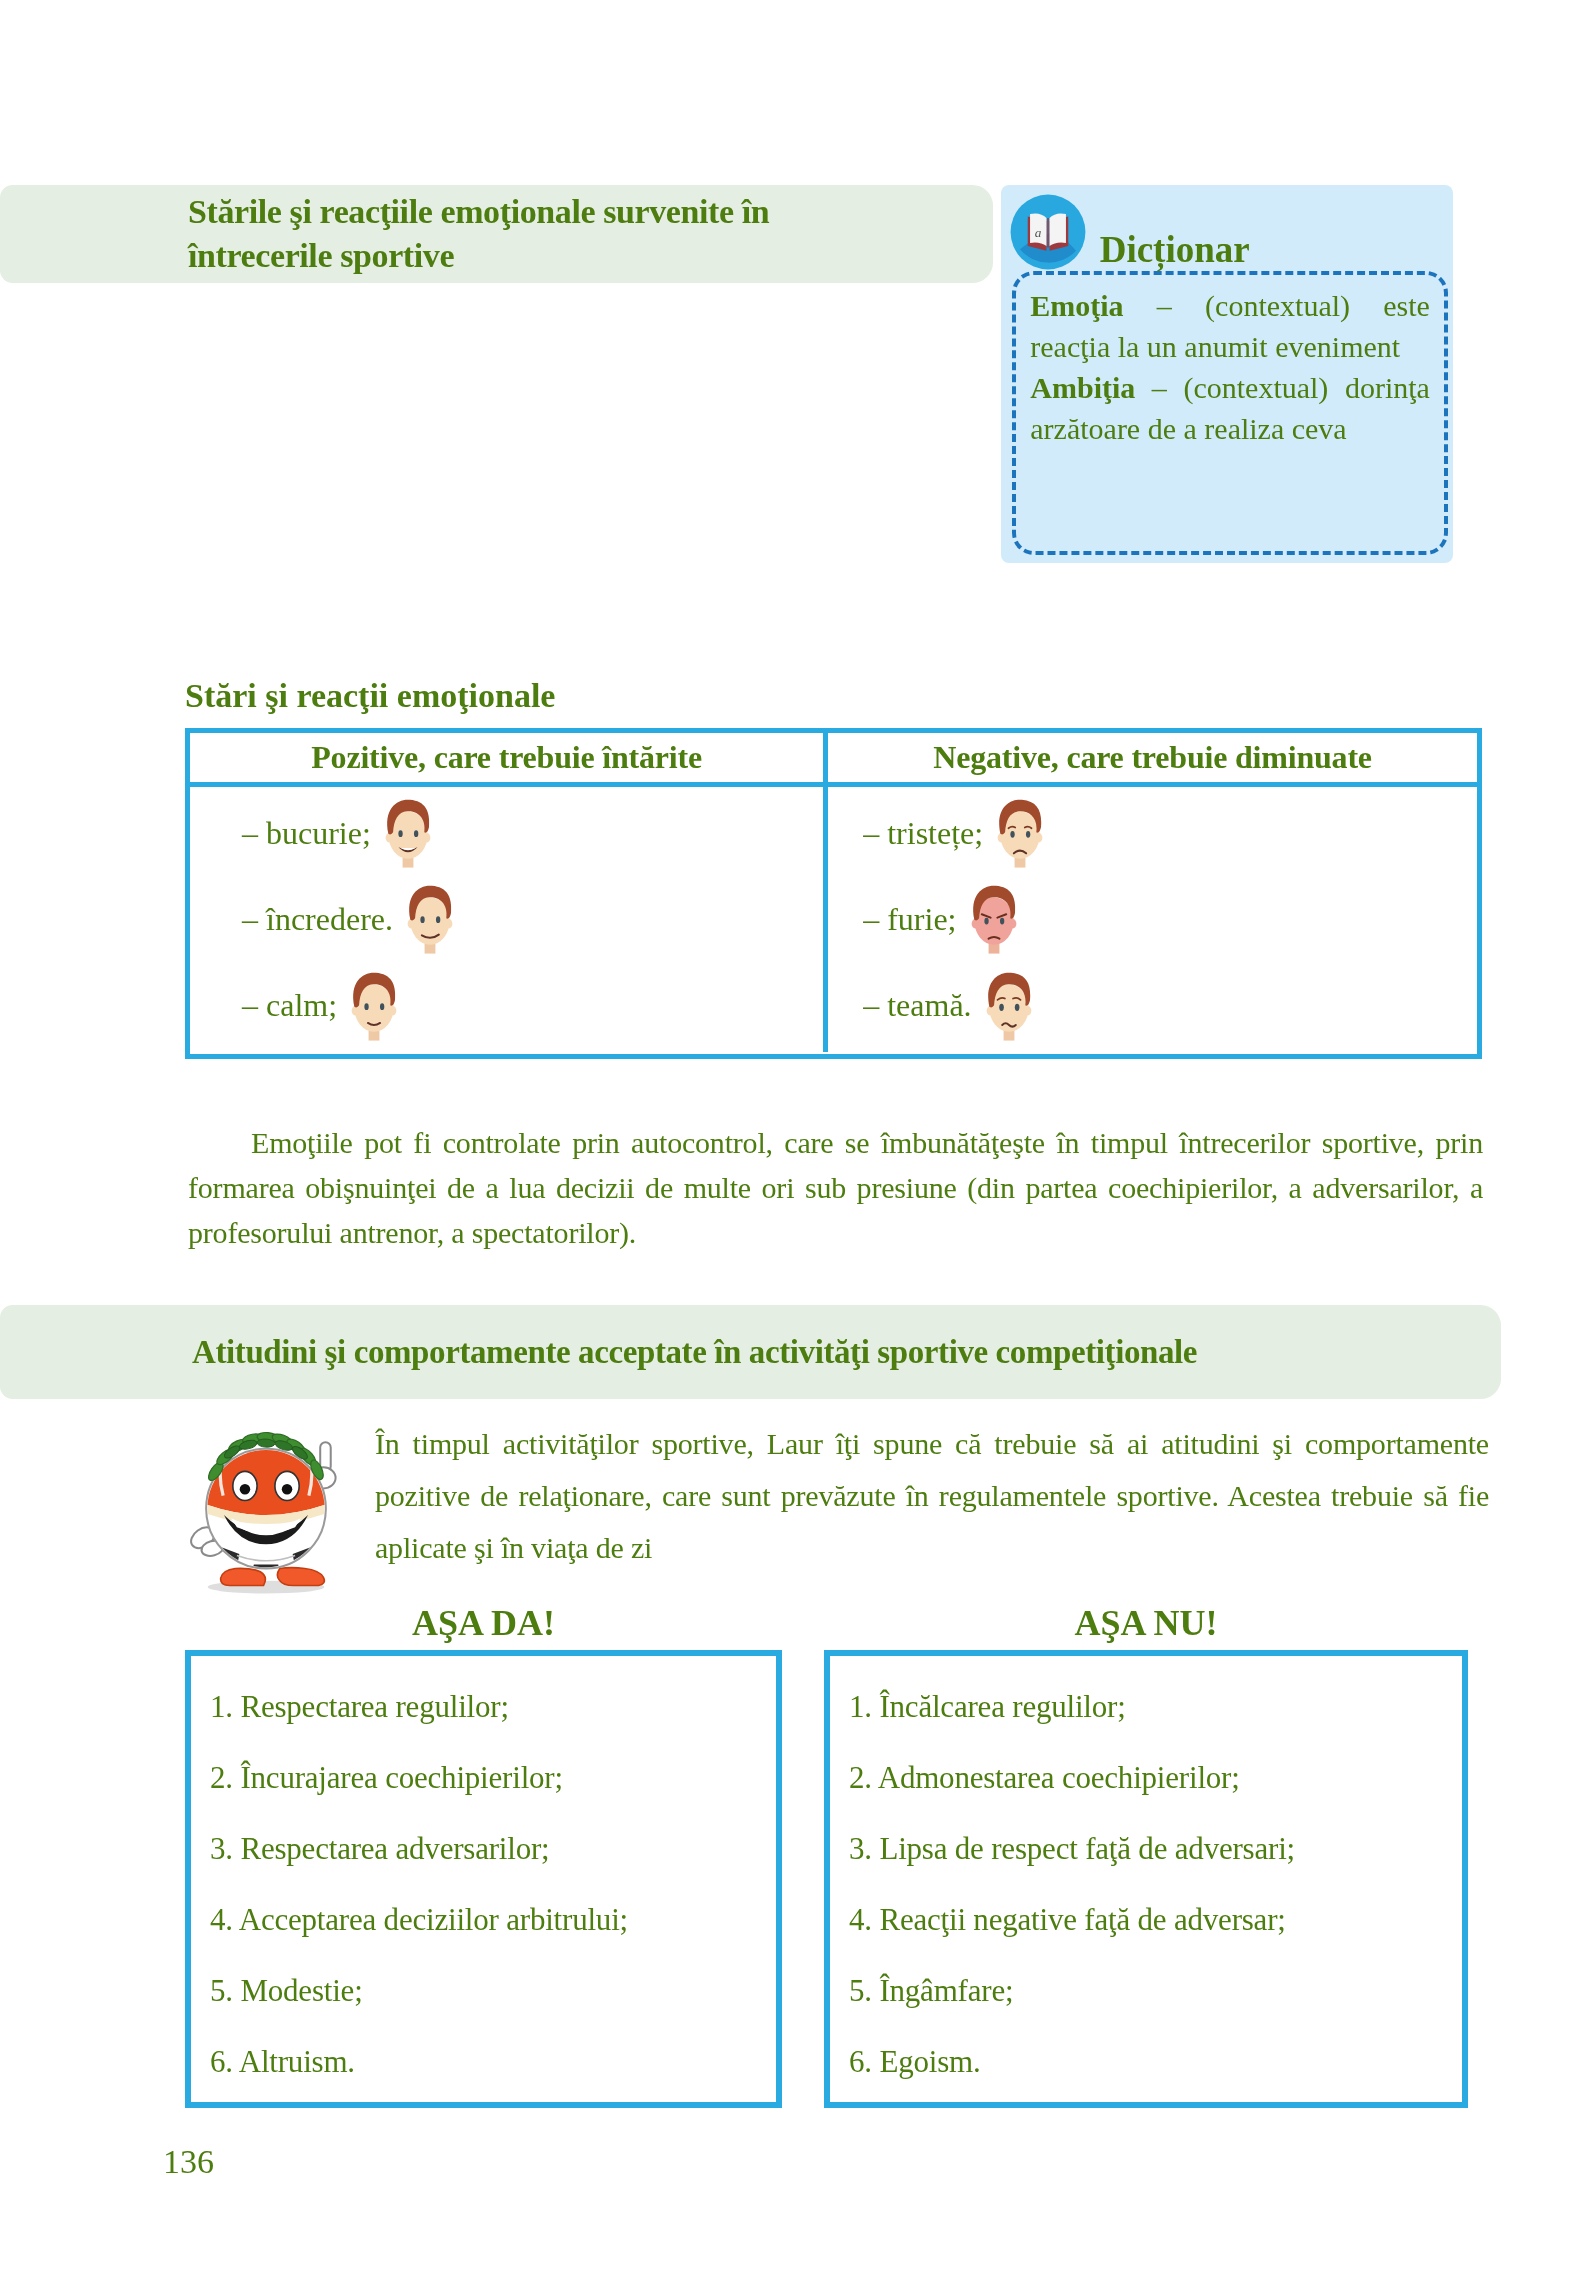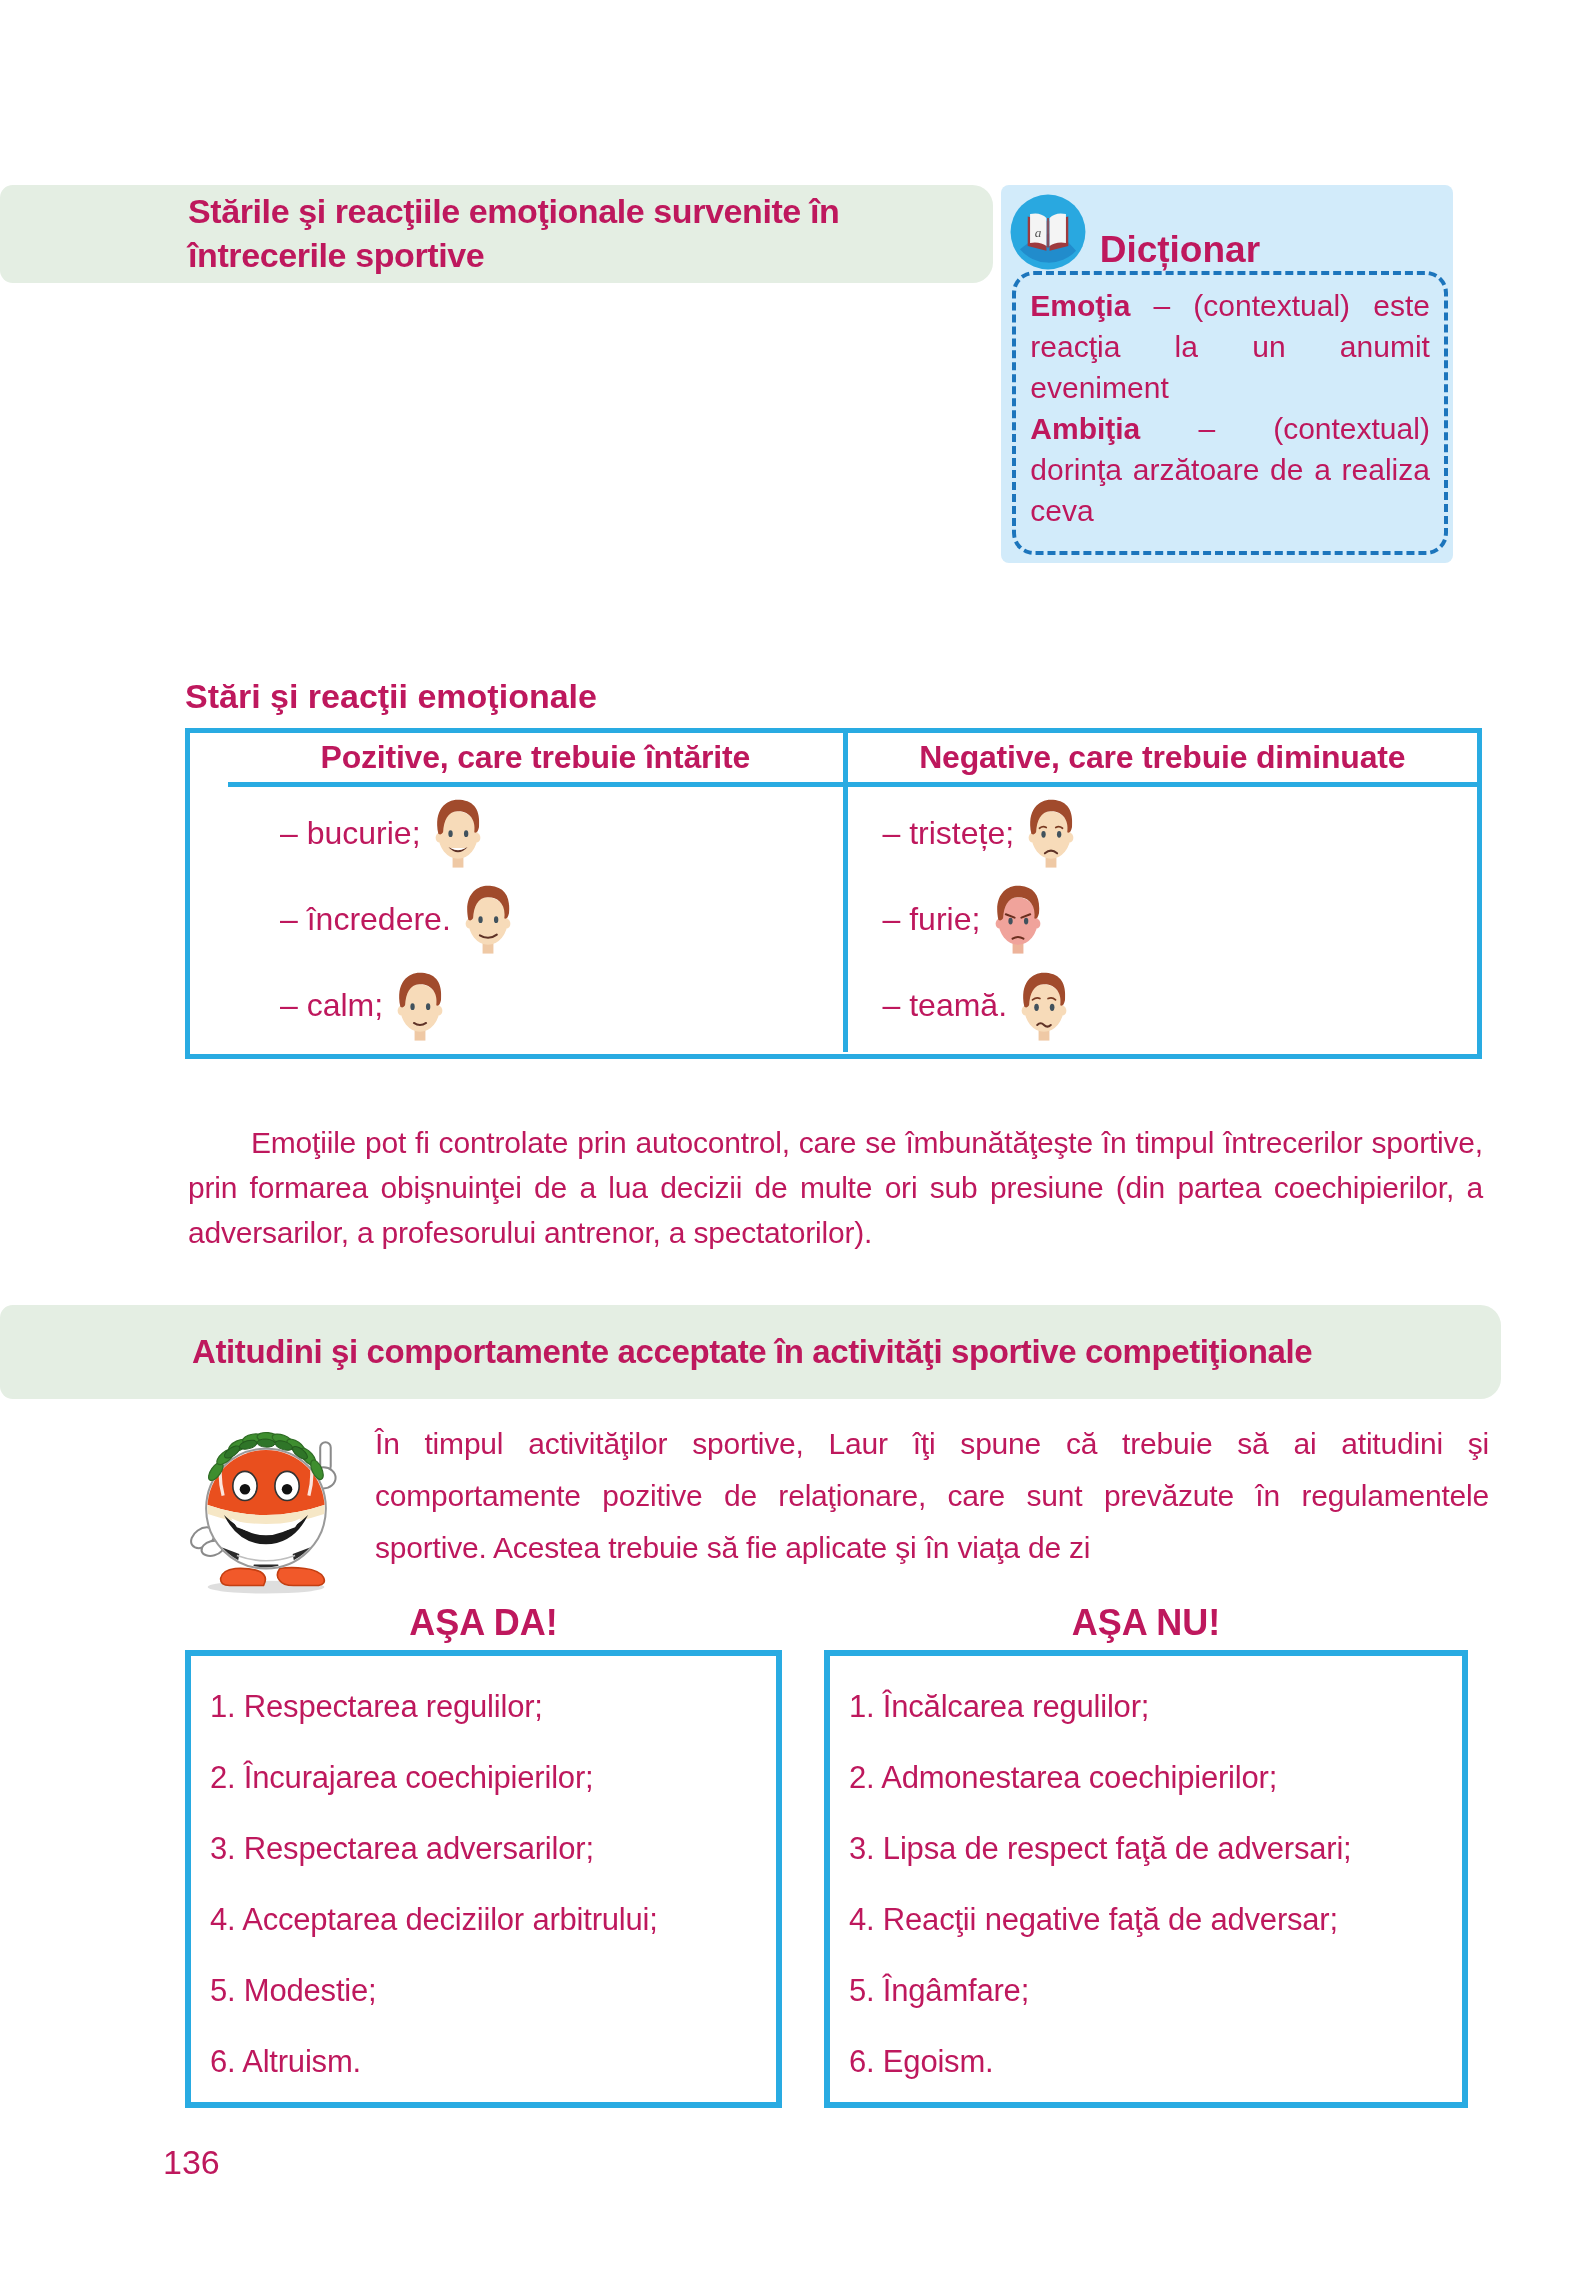--- a/index.html
+++ b/index.html
@@ -1,17 +1,17 @@
 <!DOCTYPE html>
 <html style="font-size:12.7px"><head>
 <meta charset="utf-8">
 <style>
   html,body{margin:0;padding:0;background:#ffffff;}
   .page{position:relative;width:1593px;height:2295px;background:#fff;overflow:hidden;
-        font-family:Liberation Sans, sans-serif;color:#be185d;}
+        font-family:Liberation Serif, serif;color:#4d7c0f;}
 
   
   .banner{position:absolute;left:0;background:#E4EEE3;display:flex;align-items:center;
           border-radius:12.7px 20.6px 20.6px 12.7px;}
   .banner1{top:185px;width:993px;height:98px;}
   .banner1 h1{margin:0;padding-left:188px;font-size:34px;line-height:1.28;font-weight:bold;
               white-space:pre-line;letter-spacing:-0.4px;}
   .banner2{top:1305px;width:1501px;height:94px;}
   .banner2 h2{margin:4px;padding-left:188px;font-size:33px;font-weight:bold;letter-spacing:-0.4px;}
 
@@ -36,21 +36,21 @@
   .auto-para{position:absolute;left:188px;top:1120px;width:1295px;margin:0;font-size:30px;
              line-height:45px;text-align:justify;text-indent:63px;letter-spacing:-0.2px;}
   .laur2{position:absolute;left:182px;top:1418px;width:1307px;display:flex;gap:25px;}
   .laur2 svg{width:168px;height:178px;flex:none;}
   .laur2 p{margin:0;flex:1;font-size:30px;line-height:52px;text-align:justify;letter-spacing:-0.2px;}
 
   
   .table-title{position:absolute;left:185px;top:677px;width:1297px;margin:0;text-align:left;
                font-size:34px;font-weight:bold;}
   .etable{position:absolute;left:185px;top:728px;width:1297px;height:331px;
-          border:5.6px solid #29ABE2;box-sizing:border-box;background:#fff;padding-left:38px;}
+          border:5.6px solid #29ABE2;box-sizing:border-box;background:#fff;}
   .ehead{display:flex;height:49px;border-bottom:5.6px solid #29ABE2;}
   .ehead .hc{flex:0 0 49.2%;display:flex;align-items:center;justify-content:center;
              font-weight:bold;font-size:32px;letter-spacing:-0.2px;}
   .ehead .hc.neg{flex:1;border-left:5.6px solid #29ABE2;}
   .ebody{display:flex;height:265px;text-align:right;}
   .ecol{flex:0 0 49.2%;display:flex;flex-direction:column;justify-content:space-around;
         padding:3.2px 0;box-sizing:border-box;}
   .ecol.neg{flex:1;border-left:5.6px solid #29ABE2;}
   .eitem{display:flex;align-items:center;gap:6.3px;font-size:32px;padding-left:52px;}
   .ecol.neg .eitem{padding-left:35px;}

